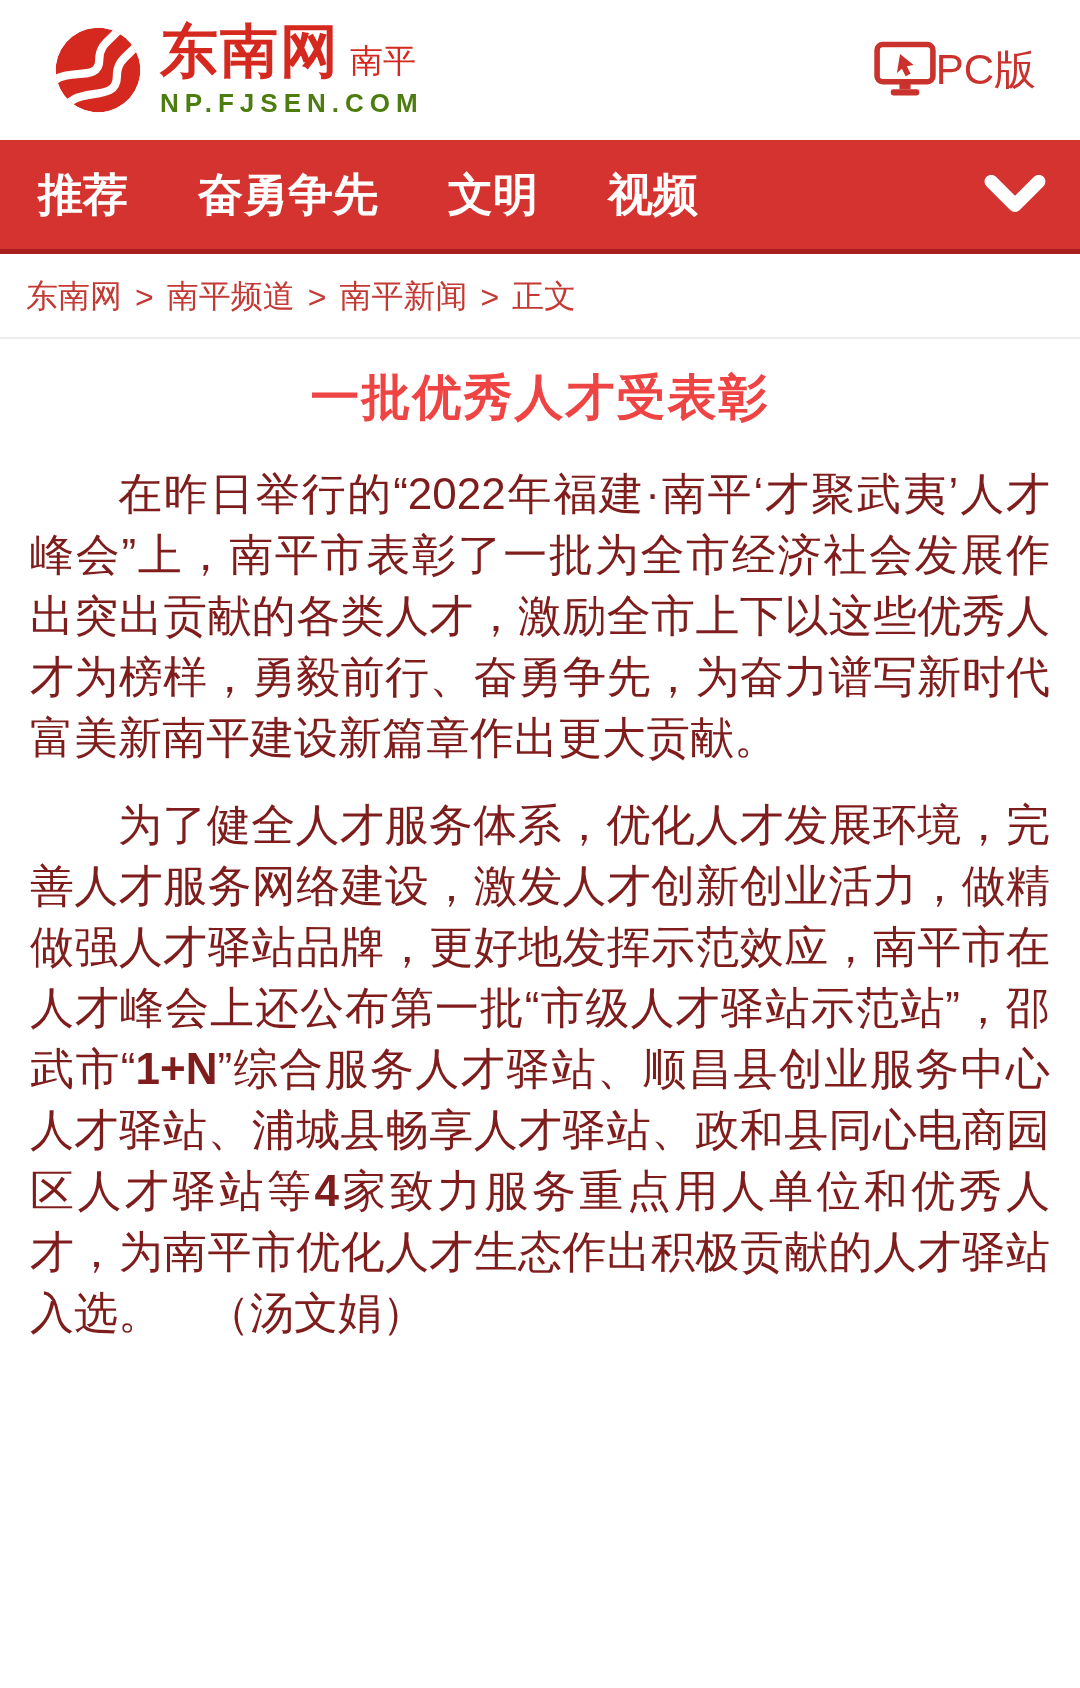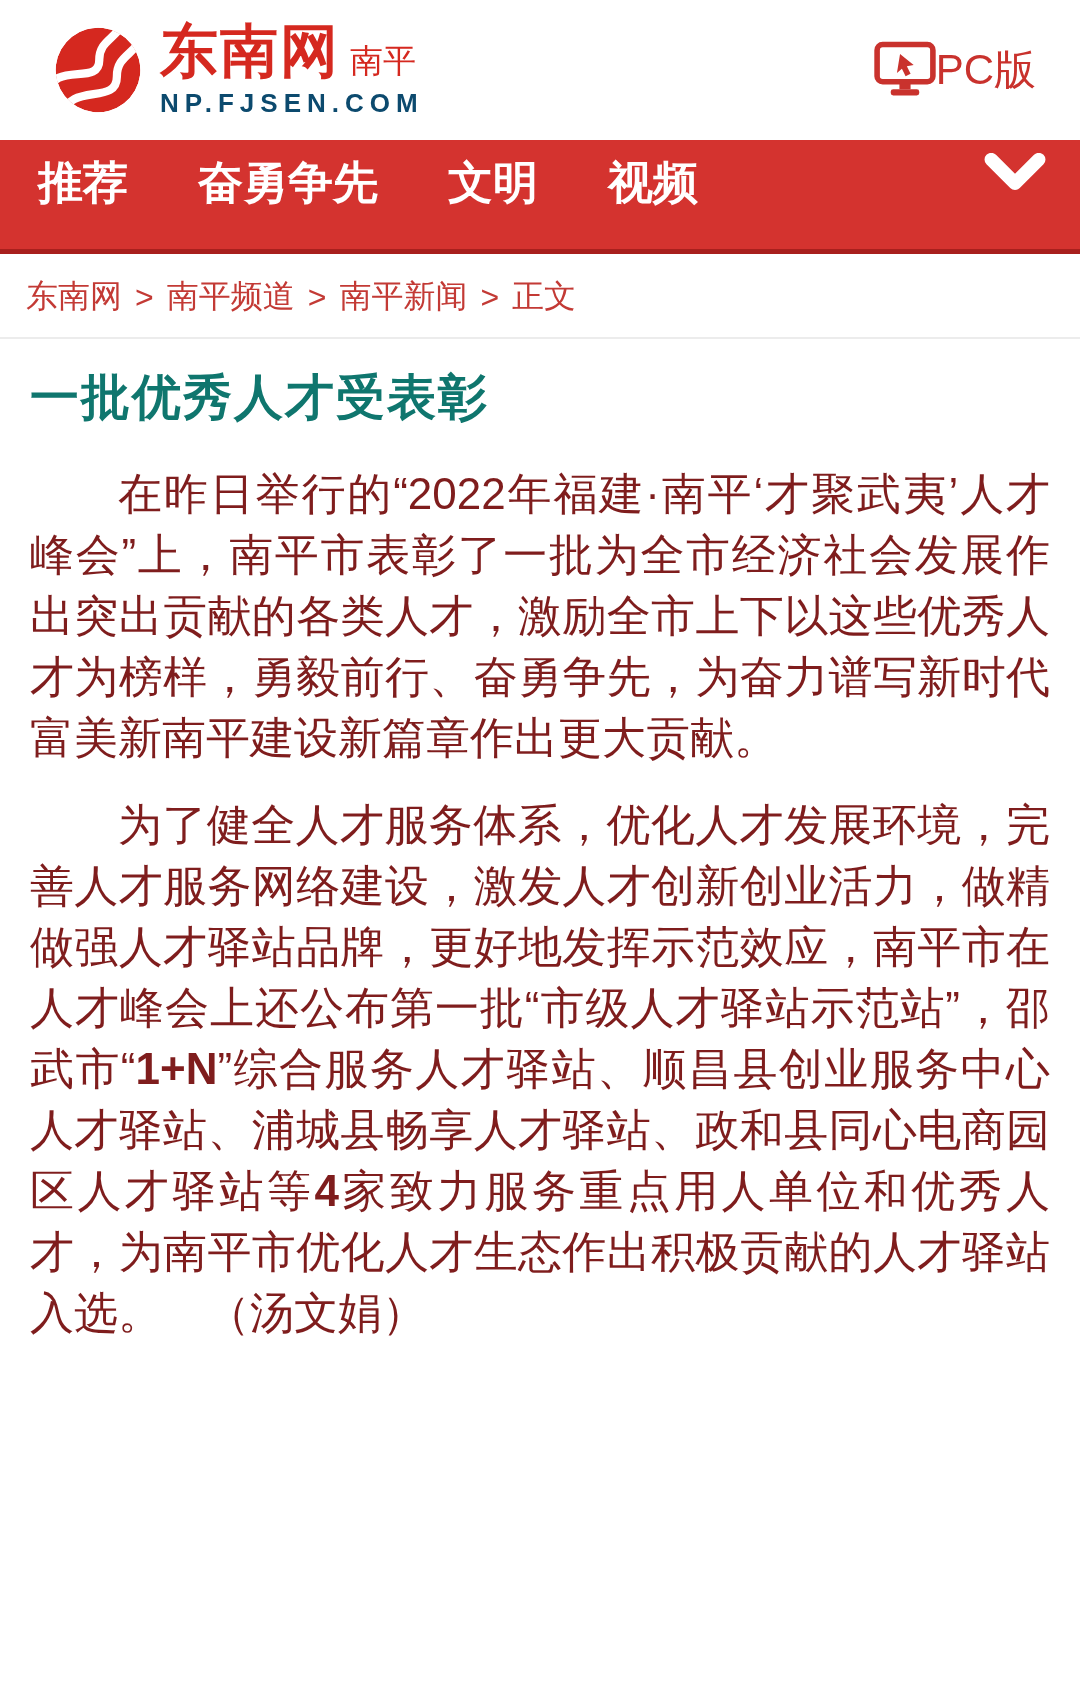--- a/index.html
+++ b/index.html
@@ -7,43 +7,43 @@
 
   
   .site-header{height:140px;display:flex;align-items:center;justify-content:space-between;
     padding:0 44px 0 52px;box-sizing:border-box;background:#ffffff;}
   .logo{display:flex;align-items:center;gap:16px;cursor:pointer;}
   .logo-icon svg{width:92px;height:92px;display:block;}
   .logo-text{display:flex;flex-direction:column;}
   .logo-row1{display:flex;align-items:flex-end;gap:10px;}
   .site-name{font-size:58px;font-weight:900;color:#d5281f;line-height:1;letter-spacing:2px;}
   .site-region{font-size:33px;font-weight:400;color:#d5281f;line-height:1;padding-bottom:3px;}
-  .site-url{font-size:26px;font-weight:800;letter-spacing:6px;color:#0c4a6e;margin-top:8px;}
+  .site-url{font-size:26px;font-weight:800;letter-spacing:6px;color:#4d7c0f;margin-top:8px;}
   .pc-version{display:flex;align-items:center;background:none;border:none;
     color:#c9322d;font-size:42px;font-family:inherit;cursor:pointer;padding:0;}
   .pc-icon svg{width:62px;height:58px;display:block;}
 
   
   .main-nav{height:114px;background:#d4332f;border-bottom:5px solid #a8201d;
-    display:flex;align-items:flex-start;justify-content:space-between;
-    padding:13px 34px 0 38px;box-sizing:border-box;}
+    display:flex;align-items:center;justify-content:space-between;
+    padding:0 34px 0 38px;box-sizing:border-box;}
   .nav-items{display:flex;gap:70px;}
   .nav-item{font-size:45px;font-weight:700;color:#ffffff;cursor:pointer;white-space:nowrap;}
   .nav-more{background:none;border:none;padding:0;cursor:pointer;display:flex;align-items:center;}
   .nav-more svg{width:62px;height:40px;display:block;}
 
   
   .breadcrumb{display:flex;align-items:center;gap:13px;padding:21px 26px 18px;
     font-size:32px;color:#c33a35;border-bottom:2px solid #ececec;background:#ffffff;}
   .crumb{cursor:pointer;}
   .crumb-sep{color:#c33a35;}
 
   
   article{padding:0 30px 30px;}
-  .article-title{font-size:49px;font-weight:700;color:#0f766e;
+  .article-title{font-size:49px;font-weight:700;color:#ef4444;text-align:center;
     margin:26px 0 0;letter-spacing:2px;}
   .article-meta{text-align:center;font-size:29px;color:#696969;margin-top:20px;}
   .article-meta .m{margin:0 3px;}
   .article-meta .sep{margin:0 8px;}
   .article-body{margin-top:32px;}
   .article-body p{font-size:44px;line-height:61px;color:#7f1d1d;text-indent:2em;
     margin:0 0 26px;text-align:justify;}
   .article-body b{font-weight:700;}
 </style>
 </head>

